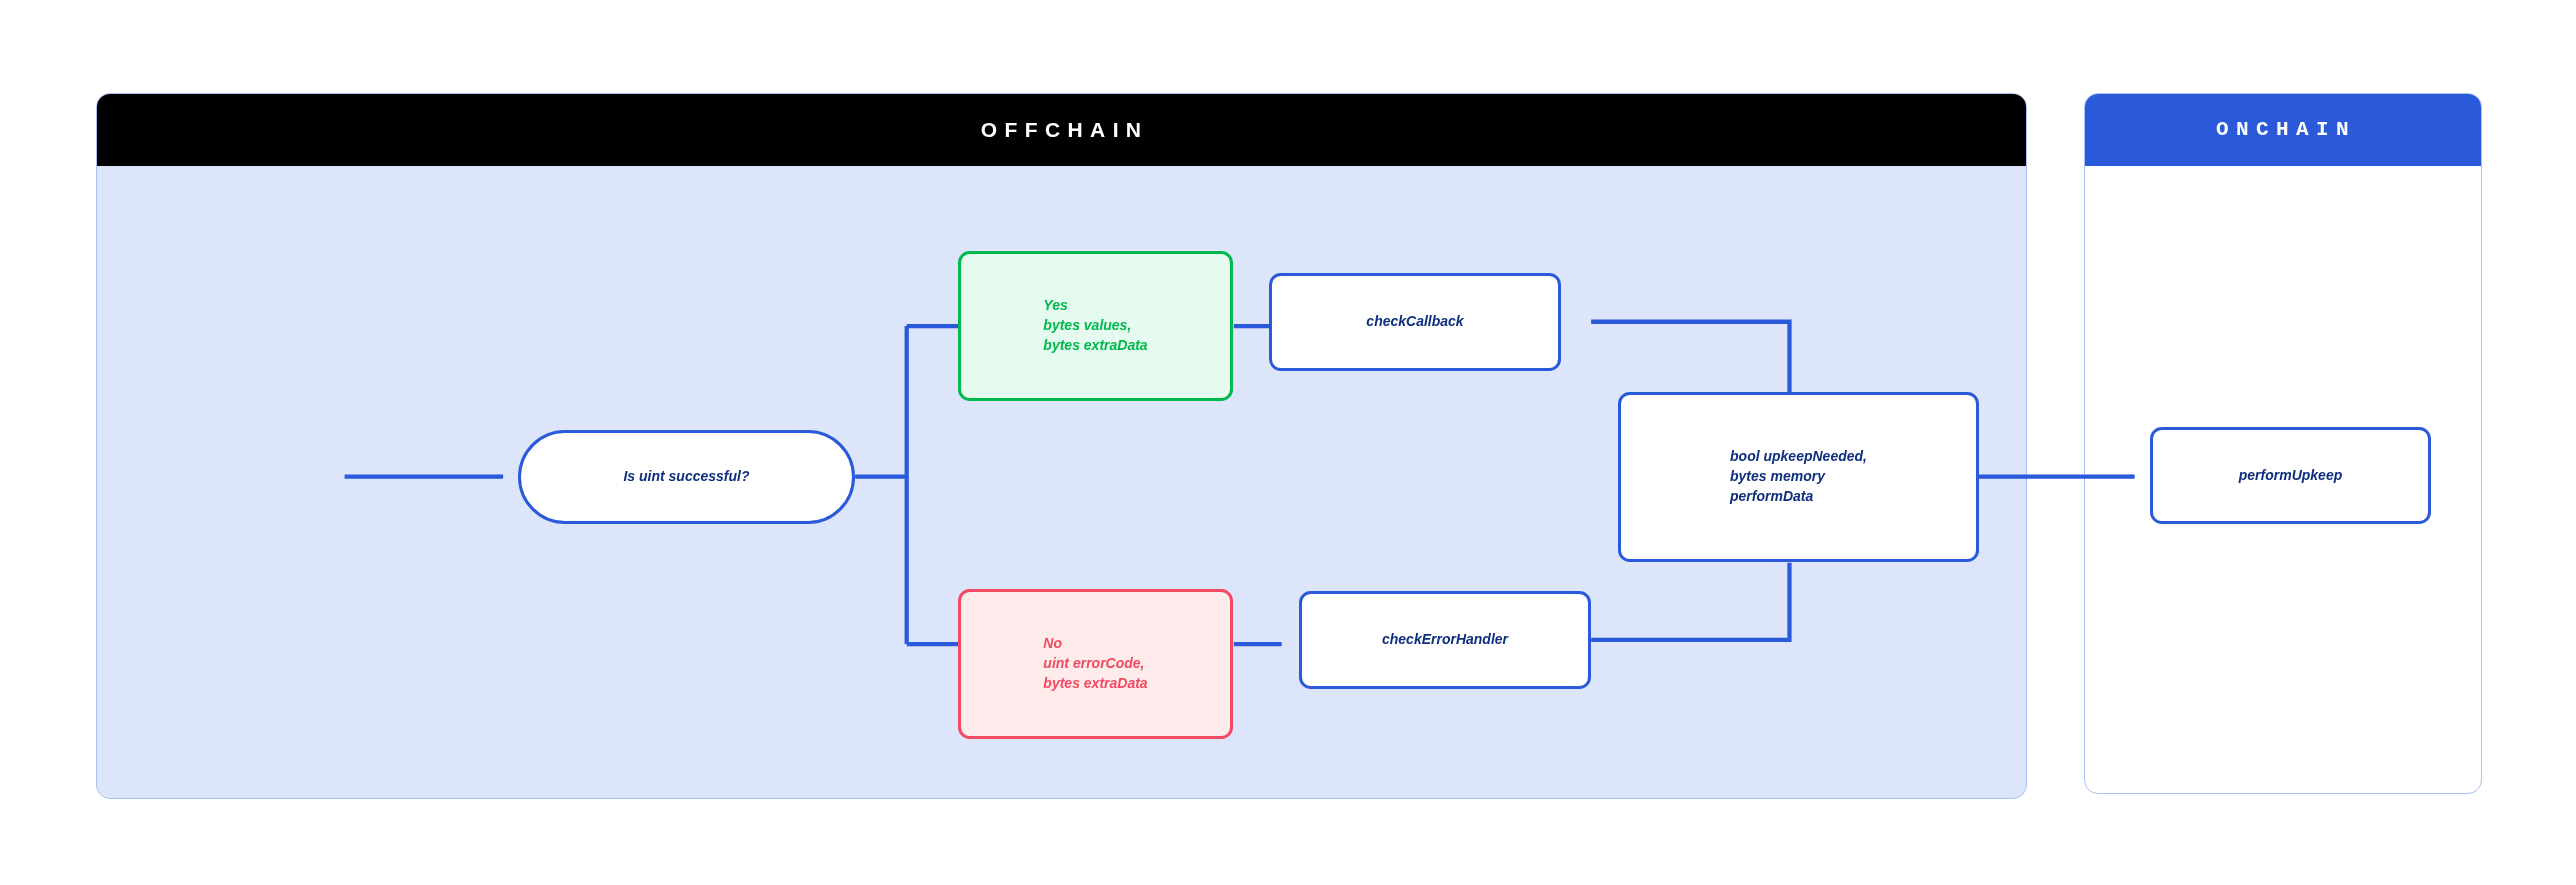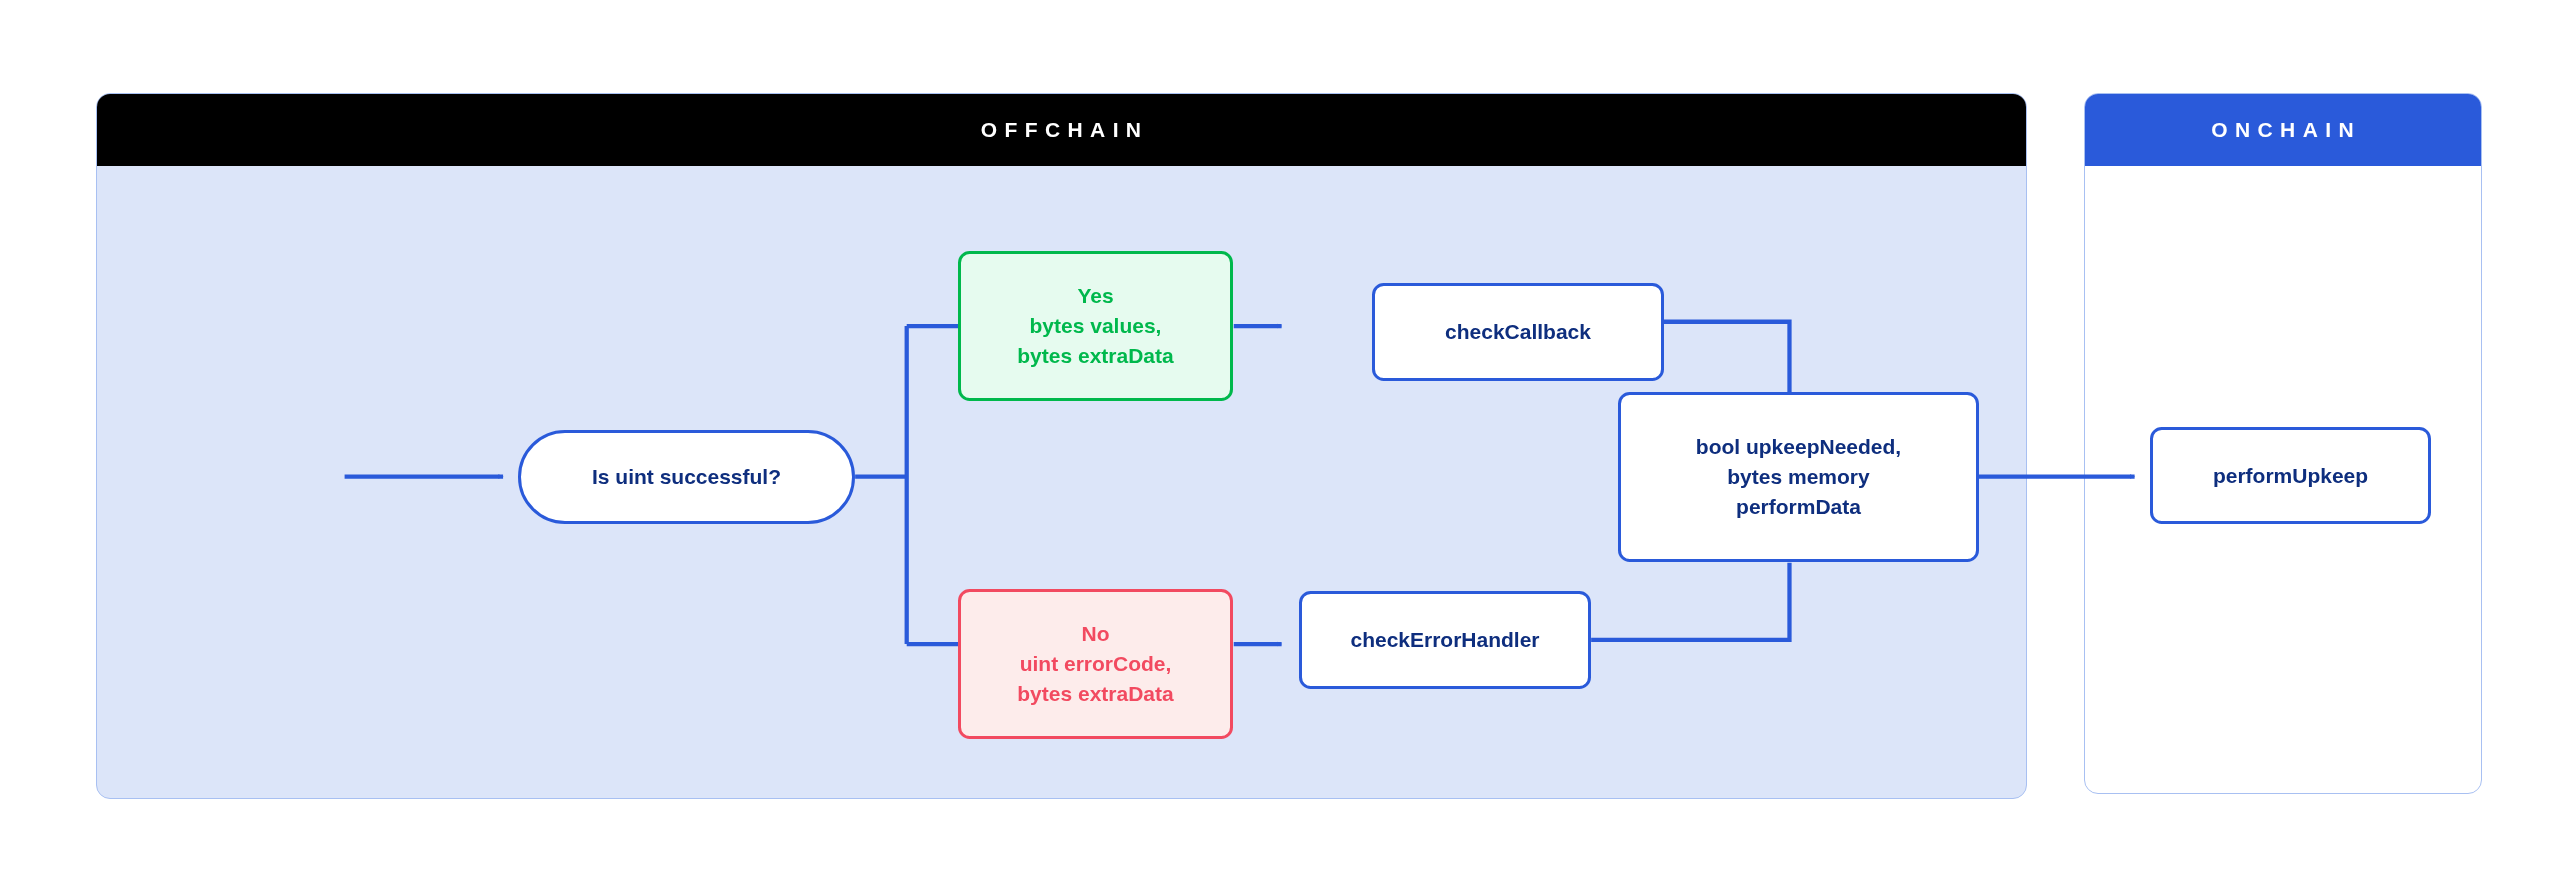--- a/index.html
+++ b/index.html
@@ -57,20 +57,21 @@
     align-items: center;
     justify-content: center;
   }
   .panel-offchain .panel-header {
     width: 1931px;
     background: #000000;
   }
   .panel-onchain .panel-header {
     width: 398px;
     background: #2a5ada;
+    font-family: Liberation Mono, monospace;
   }
   .panel-header-label {
     color: #ffffff;
     font-size: 21px;
     font-weight: 700;
     letter-spacing: 7.4px;
     text-indent: 7.4px;
     line-height: 1;
   }
 
@@ -83,29 +84,30 @@
     pointer-events: none;
   }
 
   
   .node {
     position: absolute;
     box-sizing: border-box;
     display: flex;
     align-items: center;
     justify-content: center;
-    text-align: center;
+    text-align: left;
     background: #ffffff;
     border: 3.2px solid #2a5ada;
     border-radius: 11.7px;
     color: #0e2e7e;
-    font-size: 21px;
+    font-size: 14px;
     font-weight: 700;
     line-height: 1.42;
     white-space: pre-line;
+    font-style: italic;
   }
 
   .node-pill {
     border-radius: 160px;
   }
 
   .node-green {
     background: #e6fbef;
     border-color: #00b84c;
     color: #00b84c;
@@ -115,21 +117,21 @@
     background: #fdeceb;
     border-color: #f24a60;
     color: #f24a60;
   }
 
   
   .n-revert        { left: 153px;  top: 427px;  width: 191px; height: 97px; }
   .n-decision      { left: 518px;  top: 430px;  width: 337px; height: 94px; }
   .n-yes           { left: 958px; top: 251px;  width: 275px; height: 150px; }
   .n-no            { left: 958px; top: 569px; width: 275px; height: 150px; margin-top: 20px; }
-  .n-checkcallback { left: 1372px; top: 273px;  width: 292px; height: 98px; margin-top: 10px; }
+  .n-checkcallback { left: 1269px; top: 273px;  width: 292px; height: 98px; }
   .n-checkerror    { left: 1299px; top: 591px; width: 292px; height: 98px; }
   .n-upkeep        { left: 1618px; top: 392px;  width: 361px; height: 170px; }
   .n-performupkeep { left: 2150px; top: 427px;  width: 281px; height: 97px; }
 </style>
 </head>
 <body>
 
 <div id="stage">
 
   <div class="panel panel-offchain">

